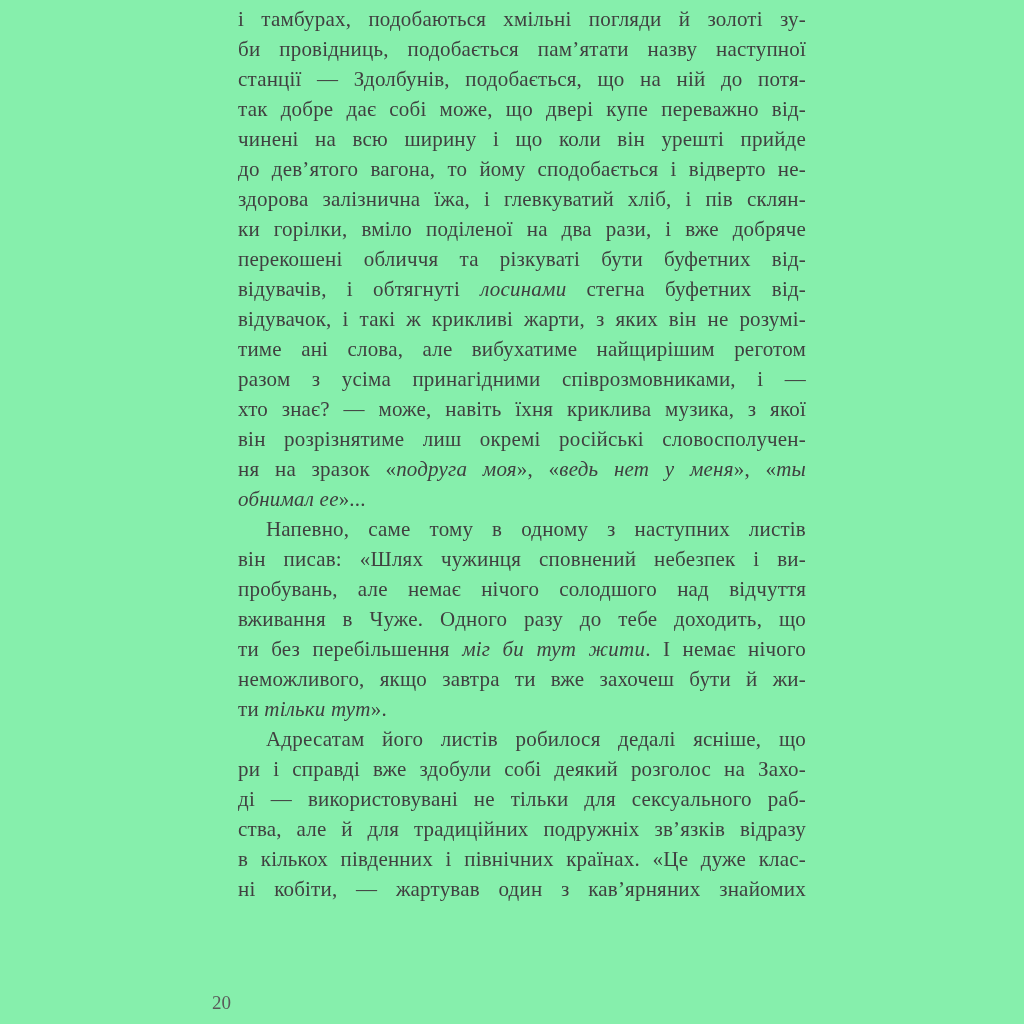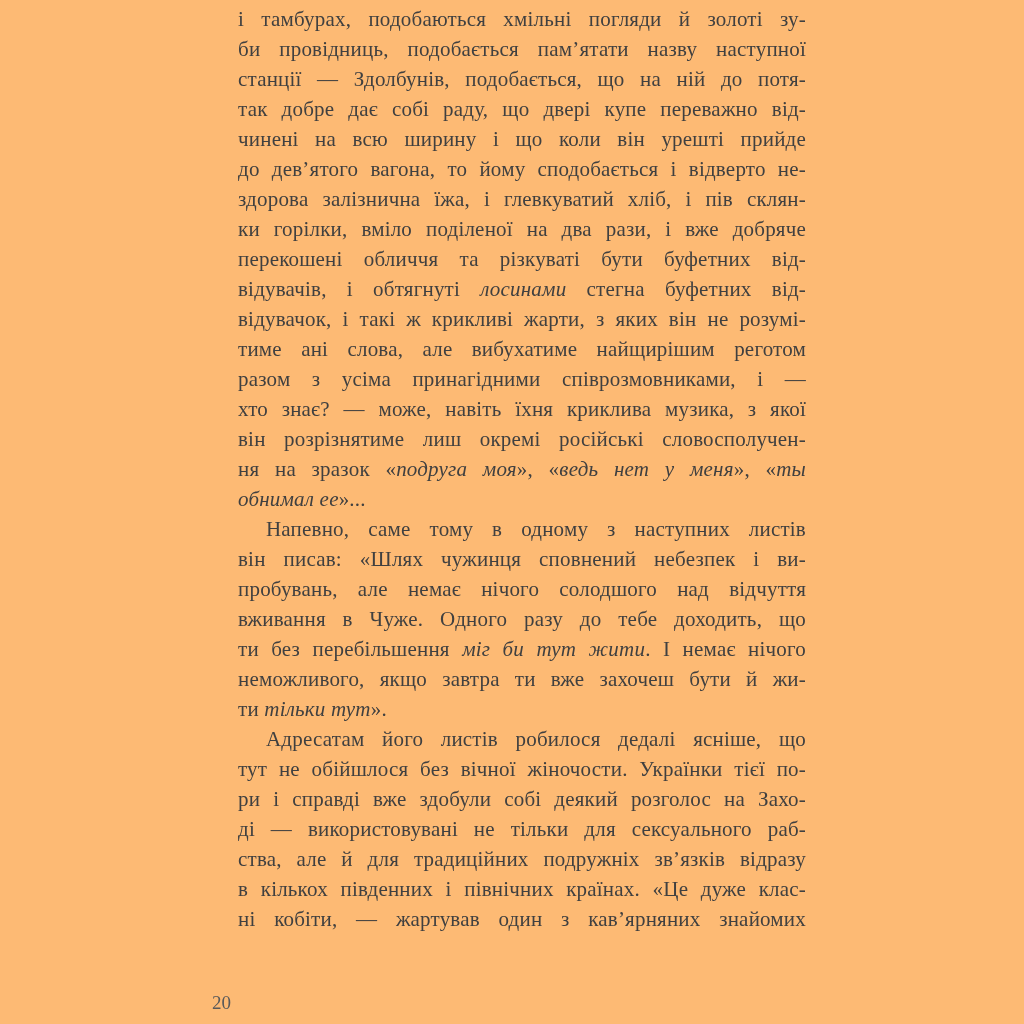--- a/index.html
+++ b/index.html
@@ -42,27 +42,27 @@
     left: 212px;
     top: 992px;
     font-size: 19px;
     line-height: 22px;
     color: #5a5a5a;
   }
 </style>
 </head>
 <body>
 
-<div class="page" style="background: #fdba74;">
+<div class="page" style="background: #86efac;">
   <main class="text-block" style="color: rgb(64, 64, 64);">
       <div class="para">
         <div class="line"><span>і тамбурах, подобаються хмільні погляди й золоті зу-</span></div>
         <div class="line"><span>би провідниць, подобається пам’ятати назву наступної</span></div>
         <div class="line"><span>станції — Здолбунів, подобається, що на ній до потя-</span></div>
-        <div class="line"><span>так добре дає собі раду, що двері купе переважно від-</span></div>
+        <div class="line"><span>так добре дає собі може, що двері купе переважно від-</span></div>
         <div class="line"><span>чинені на всю ширину і що коли він урешті прийде</span></div>
         <div class="line"><span>до дев’ятого вагона, то йому сподобається і відверто не-</span></div>
         <div class="line"><span>здорова залізнична їжа, і глевкуватий хліб, і пів склян-</span></div>
         <div class="line"><span>ки горілки, вміло поділеної на два рази, і вже добряче</span></div>
         <div class="line"><span>перекошені обличчя та різкуваті бути буфетних від-</span></div>
         <div class="line"><span>відувачів, і обтягнуті </span><em>лосинами</em><span> стегна буфетних від-</span></div>
         <div class="line"><span>відувачок, і такі ж крикливі жарти, з яких він не розумі-</span></div>
         <div class="line"><span>тиме ані слова, але вибухатиме найщирішим реготом</span></div>
         <div class="line"><span>разом з усіма принагідними співрозмовниками, і —</span></div>
         <div class="line"><span>хто знає? — може, навіть їхня криклива музика, з якої</span></div>
@@ -74,21 +74,20 @@
         <div class="line"><span>Напевно, саме тому в одному з наступних листів</span></div>
         <div class="line"><span>він писав: «Шлях чужинця сповнений небезпек і ви-</span></div>
         <div class="line"><span>пробувань, але немає нічого солодшого над відчуття</span></div>
         <div class="line"><span>вживання в Чуже. Одного разу до тебе доходить, що</span></div>
         <div class="line"><span>ти без перебільшення </span><em>міг би тут жити</em><span>. І немає нічого</span></div>
         <div class="line"><span>неможливого, якщо завтра ти вже захочеш бути й жи-</span></div>
         <div class="line unjust"><span>ти </span><em>тільки тут</em><span>».</span></div>
       </div>
       <div class="para indent">
         <div class="line"><span>Адресатам його листів робилося дедалі ясніше, що</span></div>
-        <div class="line"><span>тут не обійшлося без вічної жіночости. Українки тієї по-</span></div>
         <div class="line"><span>ри і справді вже здобули собі деякий розголос на Захо-</span></div>
         <div class="line"><span>ді — використовувані не тільки для сексуального раб-</span></div>
         <div class="line"><span>ства, але й для традиційних подружніх зв’язків відразу</span></div>
         <div class="line"><span>в кількох південних і північних країнах. «Це дуже клас-</span></div>
         <div class="line"><span>ні кобіти, — жартував один з кав’ярняних знайомих</span></div>
       </div>
     </main>
   <div class="folio" style="color: rgb(90, 90, 90); text-align: center;">20</div>
 </div>
 

